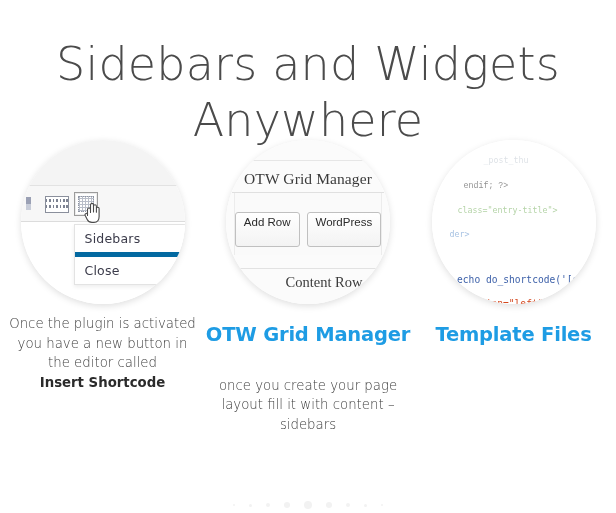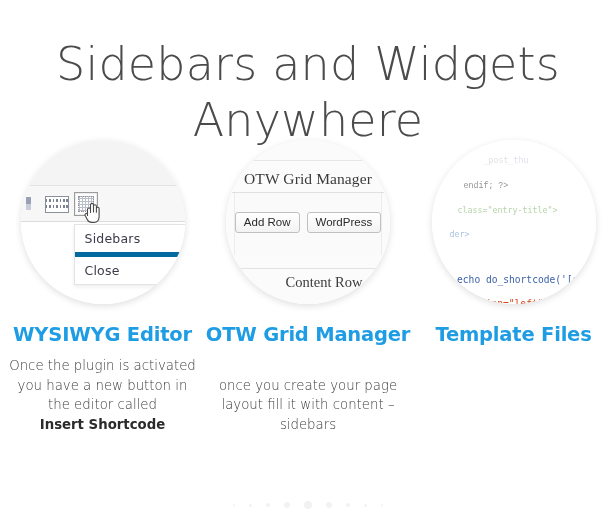--- a/index.html
+++ b/index.html
@@ -136,21 +136,21 @@
   }
   .t2 .btns {
     position: absolute; left: 0; top: 72px; width: 164px;
     display: flex; justify-content: center; gap: 7px;
   }
   .t2 .btn {
     border: 1px solid #c0c0c0; border-radius: 3px;
     background: linear-gradient(#ffffff,#f3f3f3);
     font-family: "Liberation Sans", sans-serif;
     font-size: 11.5px; color: #2a2a2a;
-    padding: 3px 8px 4px;
+    padding: 3px 8px 18px;
   }
   .t2 .hr2 { position: absolute; left: 6px; top: 128px; right: 6px; height: 1px; background: #e2e2e2; }
   .t2 .cr-title {
     position: absolute; left: 16px; top: 134px; width: 164px; text-align: center;
     font-family: "Liberation Serif", serif;
     font-size: 14.5px; color: #3b3b3b;
   }
 
   
   .t3 { left: 0; top: 0; width: 164px; height: 164px; background: #ffffff; }
@@ -223,21 +223,20 @@
           <path d="M3.5 13.5 L3.5 7.5 Q3.5 6 5 6 Q6.5 6 6.5 7.5 L6.5 10.5 L6.5 3 Q6.5 1.4 8 1.4 Q9.5 1.4 9.5 3 L9.5 10 L9.5 4.2 Q9.5 2.8 11 2.8 Q12.4 2.8 12.4 4.2 L12.4 10.3 L12.4 6.6 Q12.4 5.3 13.8 5.3 Q15.1 5.3 15.1 6.6 L15.1 14.5 Q15.1 20.4 10 20.4 L8 20.4 Q4.6 20.4 3.2 17.4 L1.2 13.4 Q0.6 12 2 11.4 Q3 11 3.5 12.2 Z" fill="#ffffff" stroke="#4a4a4a" stroke-width="1.1" stroke-linejoin="round"></path>
         </svg>
 
         <div class="menu">
           <div class="menu-item">Sidebars</div>
           <div class="menu-item">Close</div>
         </div>
       </div>
     </div>
 
-    <div class="col-heading">WYSIWYG Editor</div>
     <div class="col-body">
       <span>Once the plugin is activated</span><br>
       <span>you have a new button in</span><br>
       <span>the editor called</span><br>
       <b>Insert Shortcode</b>
     </div>
   </div>
 
   <div class="col">
     <div class="thumb">

